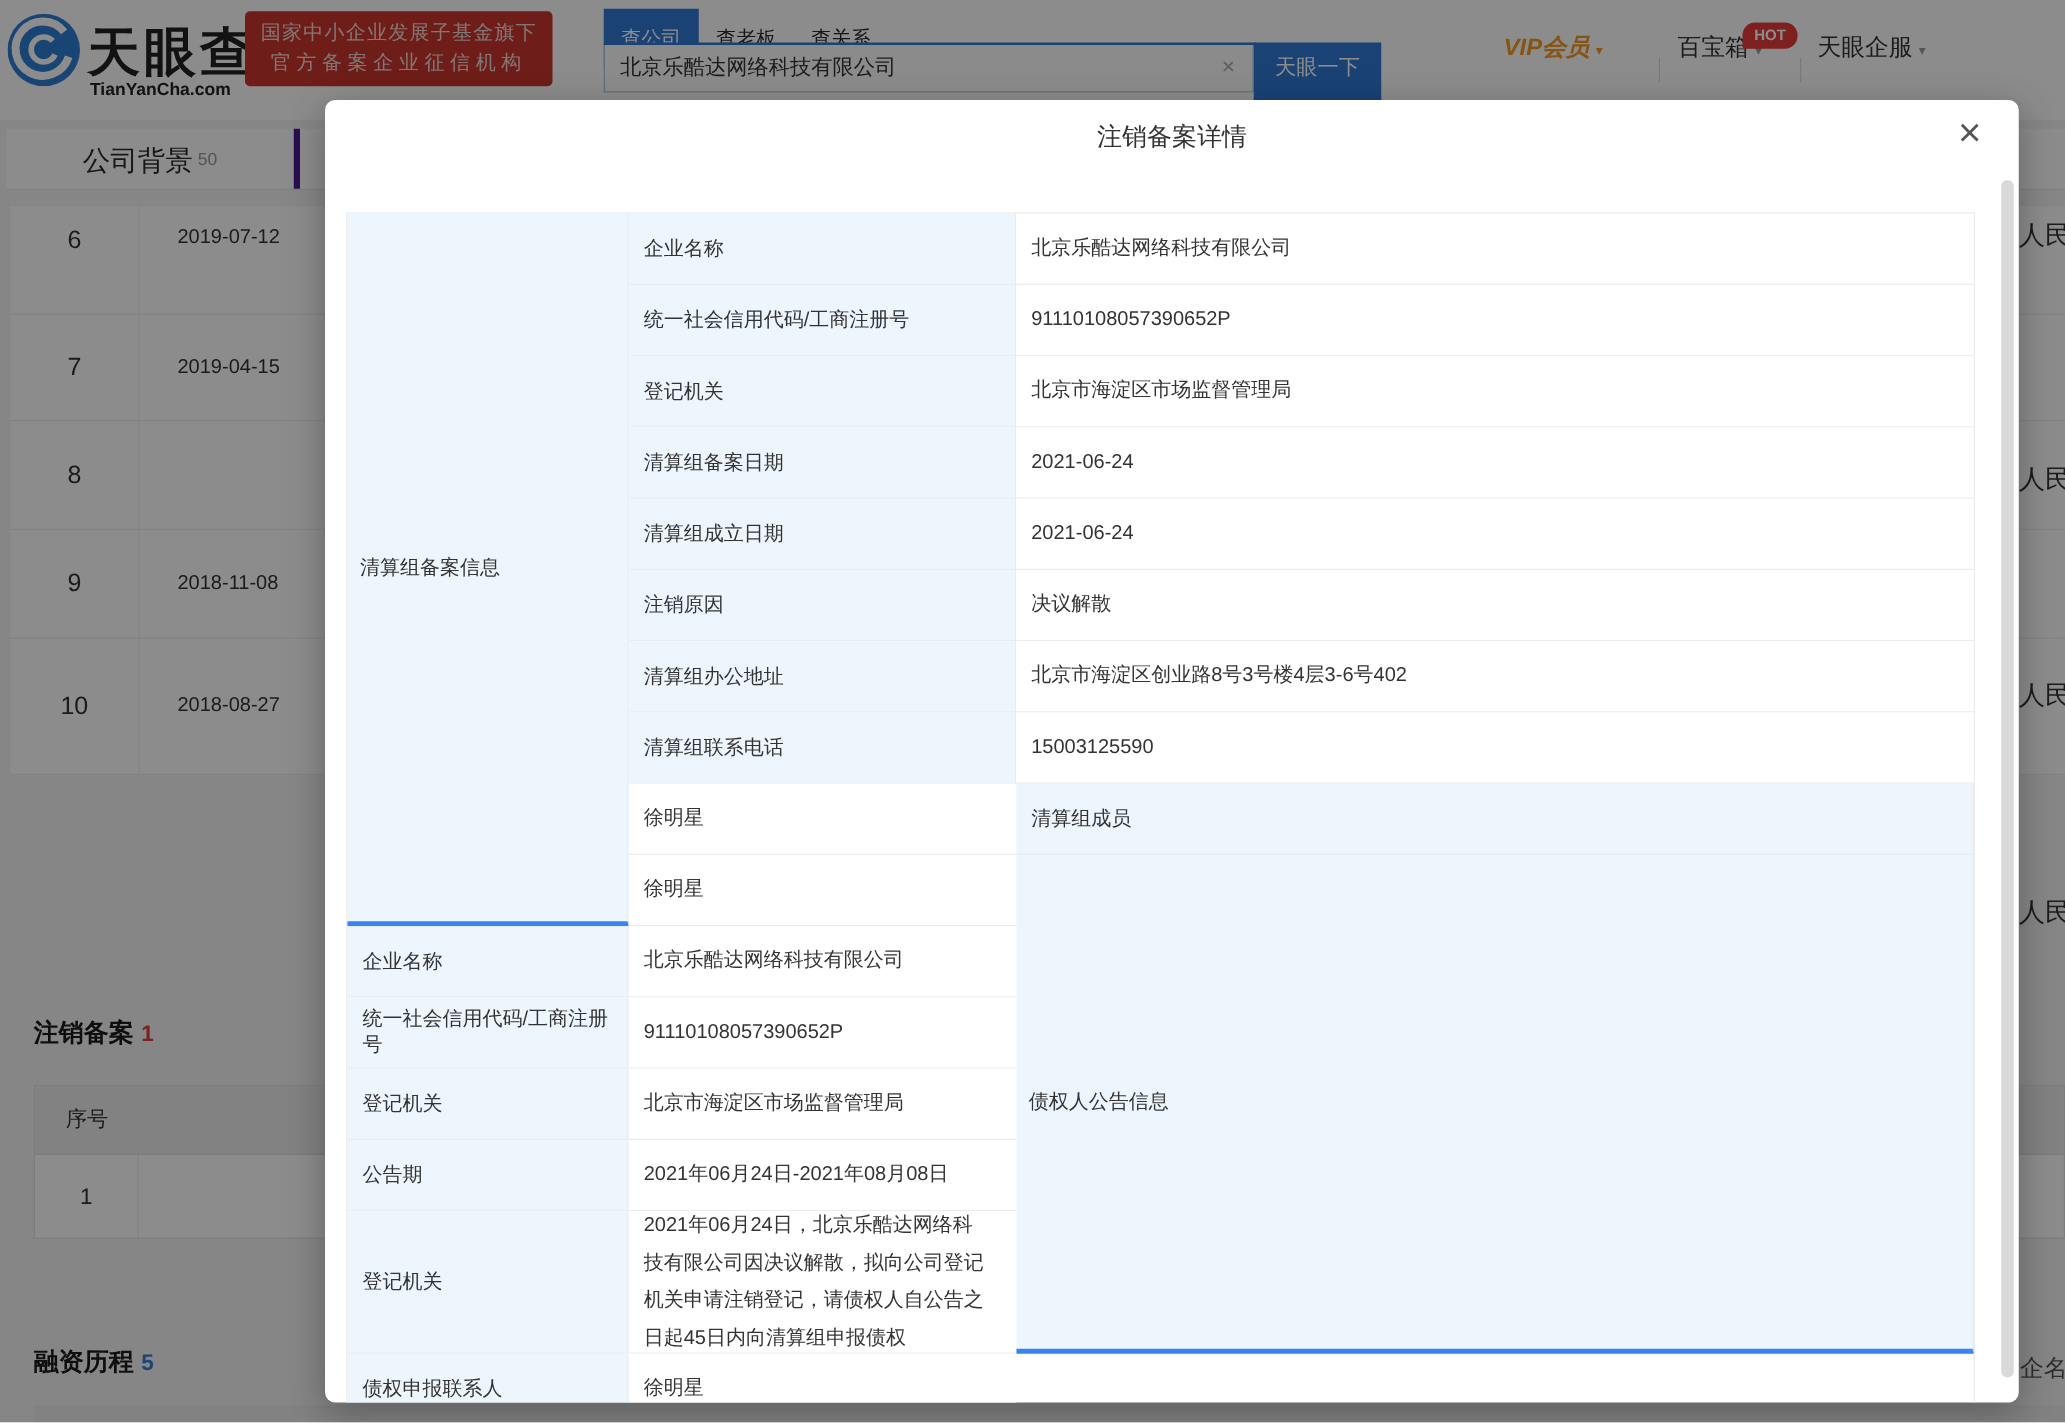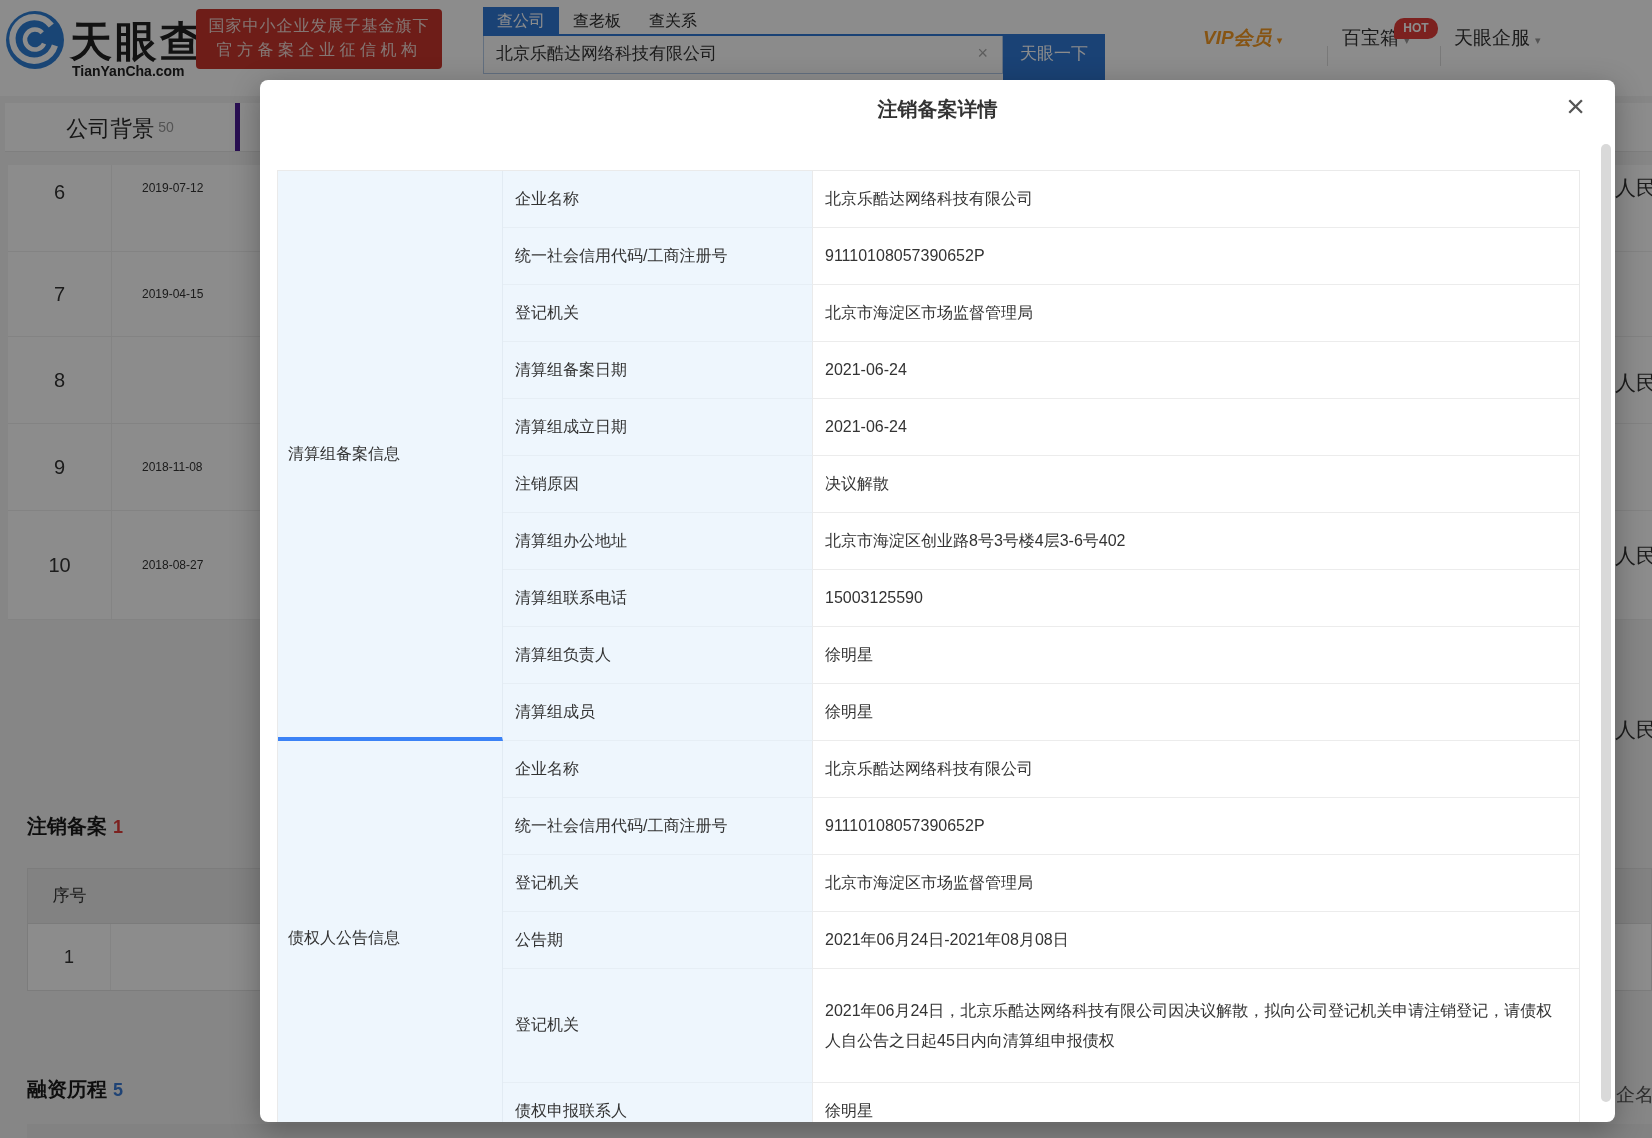--- a/index.html
+++ b/index.html
@@ -12,21 +12,21 @@
   
   .header{position:absolute;left:0;top:0;width:1652px;height:96px;background:#fff;}
   .logo-circle{position:absolute;left:6px;top:11px;width:58px;height:58px;}
   .brand-name{position:absolute;left:70px;top:14px;font-size:42px;font-weight:bold;color:#222;letter-spacing:3px;}
   .brand-domain{position:absolute;left:72px;top:63px;font-size:14px;font-weight:bold;color:#222;}
   .gov-badge{position:absolute;left:196px;top:9px;width:246px;height:60px;background:#c8362c;border-radius:4px;color:#f0d7d2;text-align:center;}
   .gov-badge .l1{margin-top:7px;font-size:16px;letter-spacing:1px;}
   .gov-badge .l2{margin-top:3px;font-size:16px;letter-spacing:4.5px;}
 
   .search-tabs{position:absolute;left:483px;top:7px;height:27px;display:flex;}
-  .stab{height:27px;line-height:27px;font-size:16px;padding:0 14px;color:#2b2b2b;cursor:pointer;}
+  .stab{height:27px;line-height:27px;font-size:16px;padding:11px 14px;color:#2b2b2b;cursor:pointer;}
   .stab.active{background:#3079d6;color:#fff;}
   .search-underline{position:absolute;left:483px;top:34px;width:522px;height:2px;background:#3079d6;}
   .search-box{position:absolute;left:483px;top:36px;width:520px;height:38px;background:#fdfdfd;border:1px solid #b3cbe7;border-top:none;box-sizing:border-box;}
   .search-value{position:absolute;left:12px;top:0;height:36px;line-height:36px;font-size:17px;color:#333;}
   .search-clear{position:absolute;right:14px;top:7px;font-size:18px;color:#aaa;cursor:pointer;}
   .search-btn{position:absolute;left:1003px;top:34px;width:102px;height:57px;background:#3079d6;color:#fff;font-size:17px;text-align:center;line-height:40px;cursor:pointer;}
 
   .nav-item{position:absolute;top:25px;font-size:19px;color:#333;cursor:pointer;white-space:nowrap;}
   .nav-caret{font-size:11px;color:#999;margin-left:5px;}
   .nav-vip{color:#f59a23;font-weight:bold;font-style:italic;}
@@ -36,21 +36,21 @@
 
   
   .nav-strip{position:absolute;left:5px;top:103px;width:1647px;height:48px;background:#fff;border-bottom:1px solid #e8e8e8;}
   .bg-tab{position:absolute;left:0;top:0;width:230px;height:48px;border-right:5px solid #4c1d95;text-align:center;line-height:48px;cursor:pointer;}
   .bg-tab .t{font-size:22px;color:#2a2a2a;}
   .bg-tab .c{font-size:14px;color:#999;margin-left:4px;vertical-align:4px;}
 
   .hist-card{position:absolute;left:8px;top:165px;width:1644px;height:455px;background:#fff;}
   .hrow{position:absolute;left:0;width:1644px;border-bottom:1px solid #efefef;box-sizing:border-box;}
   .hno{position:absolute;left:0;top:0;width:104px;height:100%;display:flex;align-items:center;justify-content:center;font-size:20px;color:#333;border-right:1px solid #f0f0f0;box-sizing:border-box;}
-  .hdate{position:absolute;left:134px;top:0;height:100%;display:flex;align-items:center;font-size:12px;color:#333;}
+  .hdate{position:absolute;left:134px;top:0;height:100%;display:flex;align-items:center;font-size:16px;color:#333;}
   .hrow.toprow .hno,.hrow.toprow .hdate{align-items:flex-start;padding-top:16px;box-sizing:border-box;}
   .hedge{position:absolute;left:1607px;width:45px;height:26px;overflow:hidden;font-size:21px;color:#333;white-space:nowrap;}
 
   .sec-title{position:absolute;font-size:20px;font-weight:bold;color:#1a1a1a;}
   .sec-count-red{color:#e23c39;font-size:18px;margin-left:6px;}
   .sec-count-blue{color:#3a7bd5;font-size:18px;margin-left:6px;}
 
   .cancel-table{position:absolute;left:27px;top:868px;width:1625px;background:#fff;border:1px solid #e2e2e2;box-sizing:border-box;}
   .cth{height:54px;background:#ededed;border-bottom:1px solid #e0e0e0;position:relative;}
   .cth .cno{position:absolute;left:0;top:0;width:83px;height:54px;text-align:center;line-height:54px;font-size:17px;color:#333;}
@@ -60,21 +60,21 @@
 
   .fin-strip{position:absolute;left:27px;top:1124px;width:1625px;height:14px;background:#ededed;}
   .fin-edge{position:absolute;left:1616px;top:1082px;width:36px;height:24px;overflow:hidden;font-size:19px;color:#555;white-space:nowrap;}
 
   
   .overlay{position:absolute;left:0;top:0;width:1652px;height:1138px;background:rgba(0,0,0,0.45);z-index:5;}
 
   
   .modal{position:absolute;left:260px;top:80px;width:1355px;height:1042px;background:#fff;border-radius:8px;
          box-shadow:0 8px 30px rgba(0,0,0,0.3);z-index:10;overflow:hidden;}
-  .modal-title{position:absolute;left:0;right:0;top:16px;text-align:center;font-size:20px;font-weight:700;color:#333;}
+  .modal-title{position:absolute;left:0;right:0;top:16px;text-align:center;font-size:20px;font-weight:400;color:#333;}
   .modal-close{position:absolute;right:30px;top:8px;font-size:32px;font-weight:200;color:#555;cursor:pointer;line-height:36px;}
   .mtable{position:absolute;left:17px;top:90px;width:1301px;display:grid;
           grid-template-columns:225px 310px 766px;grid-auto-rows:57px;
           border:1px solid #eaeaea;border-bottom:none;box-sizing:content-box;}
   .gcell{background:#eef6fd;border-right:1px solid #e2ebf3;border-bottom:4px solid #3b82f6;
          display:flex;align-items:center;padding-left:10px;font-size:16px;color:#333;}
   .lcell{background:#eef6fd;border-right:1px solid #eaeaea;border-bottom:1px solid #e6eef5;
          display:flex;align-items:center;padding-left:12px;font-size:16px;color:#333;}
   .vcell{background:#fff;border-bottom:1px solid #ececec;
          display:flex;align-items:center;padding:0 20px 0 12px;font-size:16px;color:#333;line-height:30px;}
@@ -194,21 +194,20 @@
     <div class="lcell">清算组备案日期</div>
     <div class="vcell">2021-06-24</div>
     <div class="lcell">清算组成立日期</div>
     <div class="vcell">2021-06-24</div>
     <div class="lcell">注销原因</div>
     <div class="vcell">决议解散</div>
     <div class="lcell">清算组办公地址</div>
     <div class="vcell">北京市海淀区创业路8号3号楼4层3-6号402</div>
     <div class="lcell">清算组联系电话</div>
     <div class="vcell">15003125590</div>
-    <div class="lcell">清算组负责人</div>
     <div class="vcell">徐明星</div>
     <div class="lcell">清算组成员</div>
     <div class="vcell">徐明星</div>
 
     <div class="gcell" style="grid-row:span 7;">债权人公告信息</div>
     <div class="lcell">企业名称</div>
     <div class="vcell">北京乐酷达网络科技有限公司</div>
     <div class="lcell">统一社会信用代码/工商注册号</div>
     <div class="vcell">91110108057390652P</div>
     <div class="lcell">登记机关</div>

